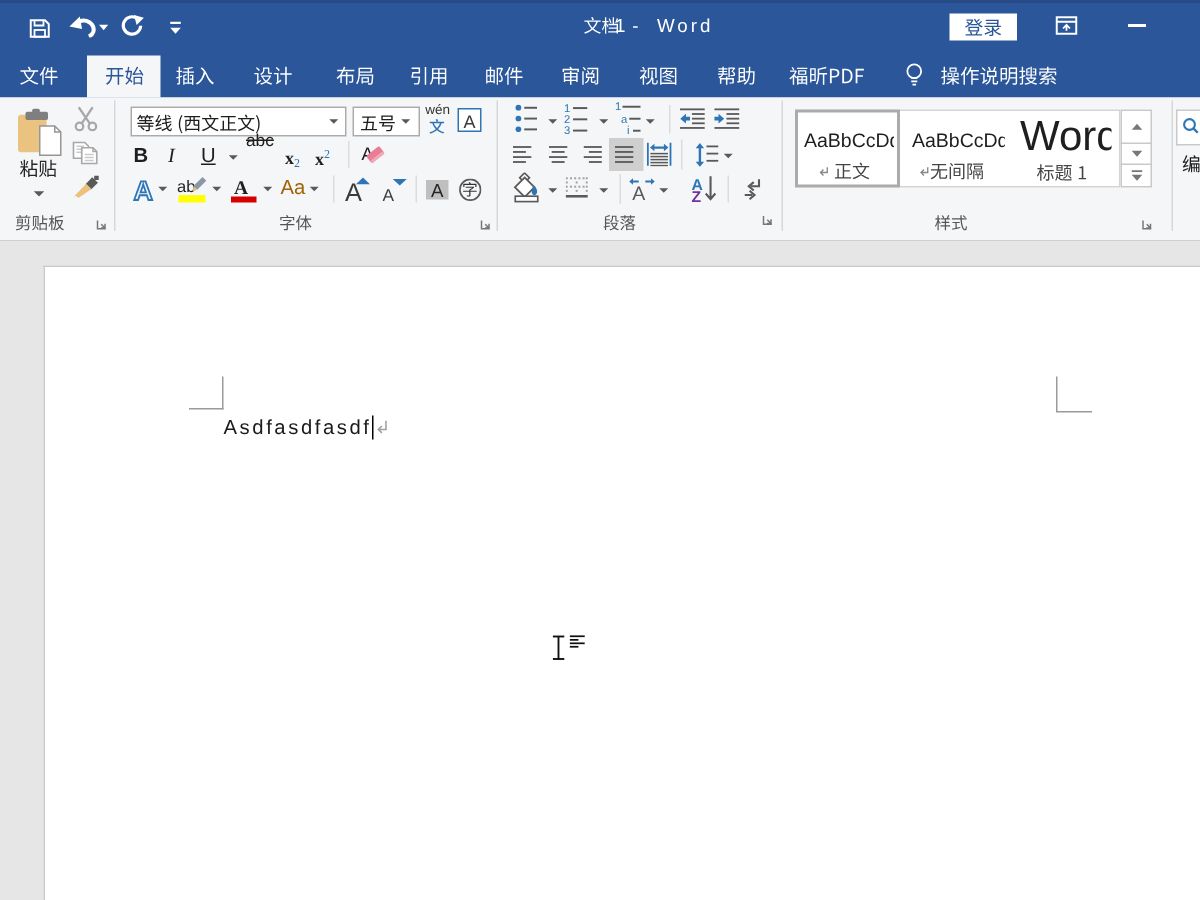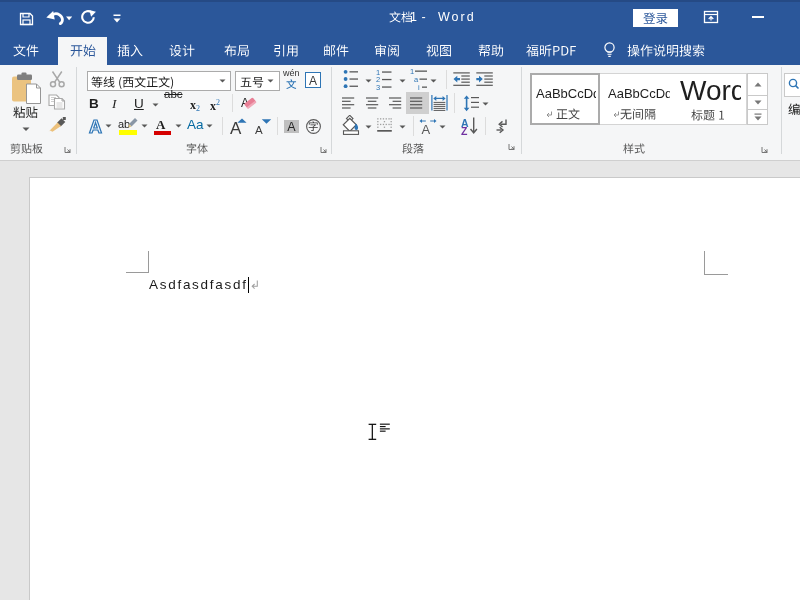--- a/index.html
+++ b/index.html
@@ -138,21 +138,21 @@
 <svg class="abs" style="left:219px;top:79px" width="7" height="4" viewBox="0 0 7 4">
     <path d="M0.5 0.5 h6 l-3 3 z" fill="#595959"></path>
   </svg>
 <div class="abs" style="left:235px;top:71px;width:45px;height:20px;background:#fff;border:1px solid #ababab;box-sizing:border-box"></div>
 <svg style="position:absolute;left:240.0px;top:75.9px;overflow:visible" width="24.0" height="12.0" viewBox="0 -880 2000 1000">
     <path d="M120 -743H875V-669H120ZM56 -49H946V25H56ZM412 -717H495Q483 -631 468 -534Q452 -438 436 -341Q420 -244 405 -158Q389 -72 375 -6L293 -7Q308 -73 324 -161Q341 -249 357 -345Q374 -442 388 -538Q402 -634 412 -717ZM175 -451H728V-378H175ZM699 -451H707L721 -455L779 -449Q776 -402 771 -346Q767 -290 761 -230Q755 -169 749 -110Q742 -52 736 0L658 -6Q665 -58 671 -118Q678 -178 683 -238Q688 -299 692 -352Q696 -405 699 -441Z M1260 -732V-596H1736V-732ZM1185 -799H1815V-530H1185ZM1063 -440H1933V-371H1063ZM1249 -259H1759V-191H1249ZM1736 -259H1816Q1816 -259 1815 -253Q1814 -247 1814 -239Q1813 -231 1812 -225Q1800 -141 1787 -86Q1774 -31 1759 1Q1745 33 1726 50Q1708 65 1688 71Q1668 76 1639 77Q1614 78 1568 78Q1522 77 1470 74Q1468 57 1461 37Q1454 18 1444 2Q1497 7 1545 9Q1594 10 1615 10Q1633 10 1644 9Q1655 7 1663 1Q1678 -11 1690 -39Q1703 -68 1714 -120Q1725 -171 1736 -249ZM1281 -410 1361 -399Q1350 -364 1338 -326Q1326 -288 1313 -253Q1300 -218 1290 -191H1203Q1216 -221 1230 -258Q1244 -296 1257 -336Q1271 -375 1281 -410Z" fill="#1e1e1e"></path>
   </svg>
 <svg class="abs" style="left:267px;top:79px" width="7" height="4" viewBox="0 0 7 4">
     <path d="M0.5 0.5 h6 l-3 3 z" fill="#595959"></path>
   </svg>
-<div class="abs" style="left:283px;top:67.5px;width:17px;height:9px;font-size:9px;color:#333;text-align:left">wén</div>
+<div class="abs" style="left:283px;top:67.5px;width:17px;height:9px;font-size:9px;color:#333;text-align:right">wén</div>
 <svg style="position:absolute;left:286.2px;top:78.8px;overflow:visible" width="10.5" height="10.5" viewBox="0 -880 1000 1000">
     <path d="M710 -628 808 -601Q746 -418 648 -286Q549 -154 411 -64Q273 25 90 82Q84 71 74 54Q64 37 52 21Q41 4 31 -7Q210 -55 342 -136Q474 -217 565 -338Q656 -459 710 -628ZM285 -622Q340 -471 434 -349Q529 -226 663 -140Q798 -54 972 -11Q962 -1 950 15Q937 31 926 47Q915 63 908 77Q727 27 591 -66Q454 -159 358 -292Q261 -426 198 -595ZM48 -671H957V-579H48ZM418 -823 518 -853Q540 -817 561 -774Q583 -731 592 -699L487 -666Q479 -697 459 -741Q439 -786 418 -823Z" fill="#2e75b5"></path>
   </svg>
 <div class="abs" style="left:305px;top:71.5px;width:16px;height:16.5px;border:1.5px solid #2e75b5;box-sizing:border-box;background:#fff"></div>
 <div class="abs" style="left:305px;top:73.5px;width:16px;text-align:center;font-size:12px;color:#3b3b3b">A</div>
 <div class="abs" style="left:89px;top:96px;font-size:13.5px;font-weight:bold;color:#1e1e1e">B</div>
 <div class="abs" style="left:112px;top:96px;font-size:13.5px;font-style:italic;color:#1e1e1e;font-family:'Liberation Serif',serif">I</div>
 <div class="abs" style="left:134px;top:96px;font-size:13.5px;color:#1e1e1e;text-decoration:underline">U</div>
 <svg class="abs" style="left:152px;top:103px" width="7" height="4" viewBox="0 0 7 4">
     <path d="M0.5 0.5 h6 l-3 3 z" fill="#595959"></path>
@@ -181,21 +181,21 @@
 <rect x="1" y="15" width="18" height="5" fill="#ffff00"></rect>
 </svg>
 <svg class="abs" style="left:141px;top:124px" width="7" height="4" viewBox="0 0 7 4">
     <path d="M0.5 0.5 h6 l-3 3 z" fill="#595959"></path>
   </svg>
 <div class="abs" style="left:156px;top:117px;font-size:13px;font-weight:bold;color:#1e1e1e;font-family:'Liberation Serif',serif">A</div>
 <div class="abs" style="left:154px;top:130.5px;width:17px;height:4.5px;background:#d50000"></div>
 <svg class="abs" style="left:175px;top:124px" width="7" height="4" viewBox="0 0 7 4">
     <path d="M0.5 0.5 h6 l-3 3 z" fill="#595959"></path>
   </svg>
-<div class="abs" style="left:187px;top:117px;font-size:13.5px;color:#0369a1">Aa</div>
+<div class="abs" style="left:187px;top:117px;font-size:13.5px;color:#a16207">Aa</div>
 <svg class="abs" style="left:206px;top:124px" width="7" height="4" viewBox="0 0 7 4">
     <path d="M0.5 0.5 h6 l-3 3 z" fill="#595959"></path>
   </svg>
 <div class="abs" style="left:221.5px;top:117px;width:1px;height:18px;background:#dcdcdc"></div>
 <svg class="abs" style="left:230px;top:116px" width="20" height="20" viewBox="0 0 20 20">
 <text x="0" y="18.3" font-family="Liberation Sans" font-size="17" fill="#3b3b3b">A</text>
 <path d="M7.3 6.8 L12 2.4 L16.6 6.8 Z" fill="#2e75b5"></path>
   </svg>
 <svg class="abs" style="left:255px;top:117px" width="19" height="18" viewBox="0 0 19 18">
 <text x="0" y="17.3" font-family="Liberation Sans" font-size="11.5" fill="#3b3b3b">A</text>

